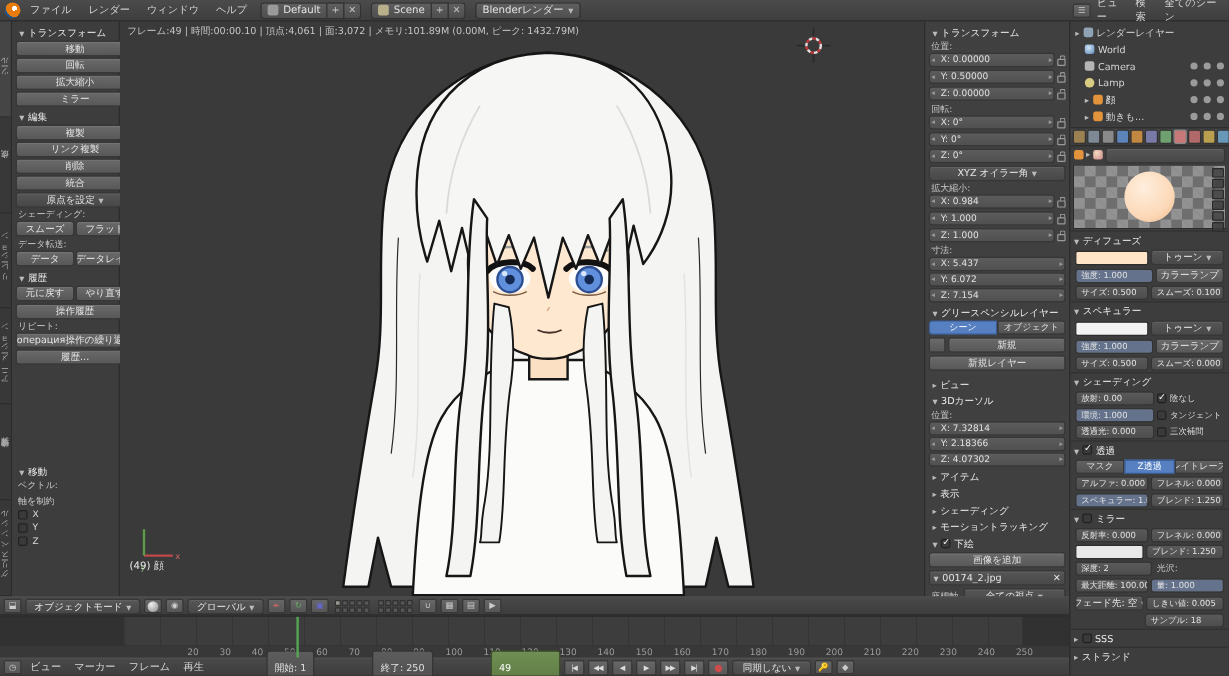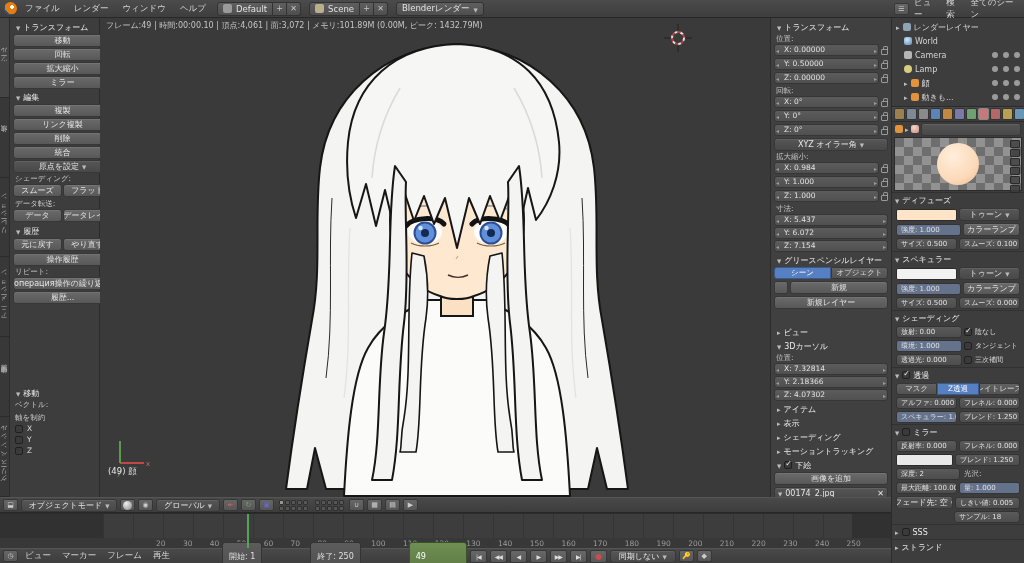--- a/index.html
+++ b/index.html
@@ -390,21 +390,21 @@
       <span>グリースペンシルレイヤー</span>
     </div>
   <div class="tabs" style="margin-bottom:2px">
     <div class="tab on">シーン</div>
     <div class="tab">オブジェクト</div>
   </div>
   <div class="gp-row">
     <span class="ib"></span>
     <div class="btn" style="flex:1">新規</div>
   </div>
-  <div class="btn" style="margin-bottom:16px">新規レイヤー</div>
+  <div class="btn" style="margin-bottom:4px">新規レイヤー</div>
 
   <div class="ph">
       <span class="tr-r"></span>
       <span>ビュー</span>
     </div>
   <div class="ph">
       <span class="tr-d"></span>
       <span>3Dカーソル</span>
     </div>
   <div class="lbl">位置:</div>

